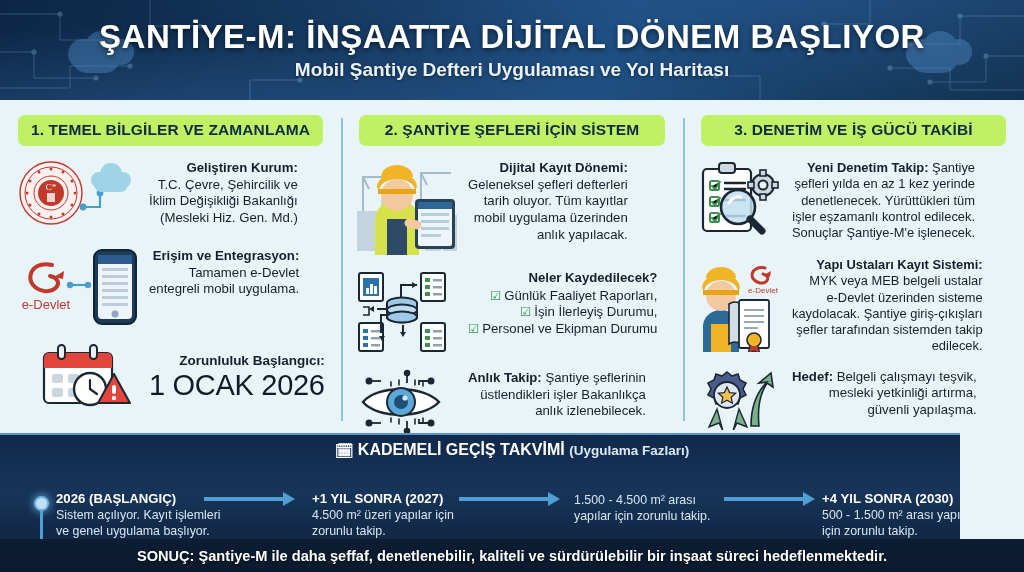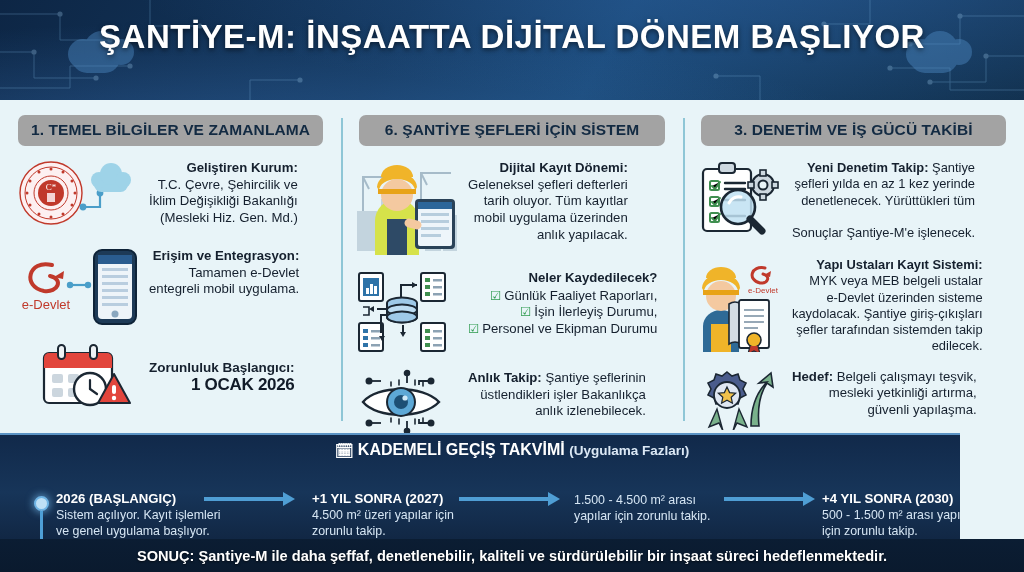--- a/index.html
+++ b/index.html
@@ -47,33 +47,33 @@
   .col.c2 { width:342px; }
   .col.c3 { width:341px;border-radius:27px; }
   .divider {
     position:absolute; top:18px; bottom:12px; width:2px;
     background:#8ec6d6;
   }
   .d1 { left:341px; }
   .d2 { left:683px; }
 
   .col-head {
-    background:#a3a3a3; border-radius:7px;
+    background:#bef264; border-radius:7px;
     text-align:center; font-size:15.5px; font-weight:bold; color:#122a42;
     padding:6px 4px 7px; margin:3px 4px 13px;
     letter-spacing:.1px;
   }
 
   .item { display:flex; gap:9px; margin-bottom:13px; align-items:flex-start; }
   .ic { flex:0 0 auto; position:relative; }
   .txt { font-size:13.2px; line-height:1.26; color:#15202e; padding-top:1px;text-align:right; }
   .txt b { font-weight:bold; }
   .txt .hd { font-weight:bold; display:block; }
 
-  .big-date { font-size:17px; font-weight:bold; color:#111b28; line-height:1.05; letter-spacing:-.3px;}
+  .big-date { font-size:29px; font-weight:normal; color:#111b28; line-height:1.05; letter-spacing:-.3px;}
   .small-lbl { font-size:13.5px; font-weight:bold; color:#15202e; }
 
   .check { color:#2e9b4f; font-size:12.5px; margin-right:3px; }
   .clist { margin-top:1px; }
   .clist div { white-space:nowrap; }
 
   
   .timeline {
     position:absolute; left:0; top:433px; width:960px; height:106px;
     background:linear-gradient(180deg,#11294a 0%, #173559 55%, #112744 100%);
@@ -157,20 +157,21 @@
       <div class="b4"></div>
   </div>
   <div class="cloud-wrap" style="left:900px;top:25px;width:80px;height:50px;">
     <div class="b1"></div>
       <div class="b2"></div>
       <div class="b3"></div>
       <div class="b4"></div>
   </div>
 
   <div class="h-title">ŞANTİYE-M: İNŞAATTA DİJİTAL DÖNEM BAŞLIYOR</div>
+  <div class="h-sub">Mobil Şantiye Defteri Uygulaması ve Yol Haritası</div>
 </div>
 
 <div class="main">
   <div class="divider d1"></div>
   <div class="divider d2"></div>
 
   <div class="col c1">
     <div class="col-head">1. TEMEL BİLGİLER VE ZAMANLAMA</div>
 
     <div class="item" style="margin-bottom:16px;">
@@ -278,21 +279,21 @@
         </svg>
       </div>
       <div class="txt">
         <span class="small-lbl">Zorunluluk Başlangıcı:</span>
         <div class="big-date">1 OCAK 2026</div>
       </div>
     </div>
   </div>
 
   <div class="col c2">
-    <div class="col-head">6. ŞANTİYE ŞEFLERİ İÇİN SİSTEM</div>
+    <div class="col-head">2. ŞANTİYE ŞEFLERİ İÇİN SİSTEM</div>
 
     <div class="item" style="margin-bottom:14px;">
       <div class="ic" style="width:104px;height:96px;">
         <svg viewBox="0 0 104 96" width="104" height="96">
           <rect x="0" y="0" width="104" height="96" fill="#e8f4f8"></rect>
           <g opacity=".5" fill="#9fb6c6">
             <rect x="2" y="52" width="20" height="40"></rect>
               <rect x="26" y="40" width="18" height="52"></rect>
             <rect x="70" y="44" width="16" height="48"></rect>
               <rect x="88" y="56" width="14" height="36"></rect>
@@ -485,21 +486,21 @@
           <circle cx="41" cy="48" r="17" fill="#bfe0f2" fill-opacity=".85" stroke="#1b2733" stroke-width="2.6"></circle>
           <path d="M32 44 a11 11 0 0 1 12 -6" stroke="#ffffff" stroke-width="3" fill="none" stroke-linecap="round"></path>
           <path d="M53 60 l12 12" stroke="#1b2733" stroke-width="7" stroke-linecap="round"></path>
         </svg>
       </div>
       <div class="txt" style="font-size:12.9px;">
         <b>Yeni Denetim Takip:</b>
         <span>Şantiye</span><br>
         <span>şefleri yılda en az 1 kez yerinde</span><br>
         <span>denetlenecek. Yürüttükleri tüm</span><br>
-        <br>
+        <span>işler eşzamanlı kontrol edilecek.</span><br>
         <span>Sonuçlar Şantiye-M'e işlenecek.</span>
       </div>
     </div>
 
     <div class="item" style="margin-bottom:13px;">
       <div class="ic" style="width:86px;height:96px;">
         <svg viewBox="0 0 86 96" width="86" height="96">
           <g fill="none" stroke="#c0392b" stroke-width="3" stroke-linecap="round">
             <path d="M68 12 C54 9, 50 24, 63 27 C71 28, 74 20, 66 18"></path>
           </g>

